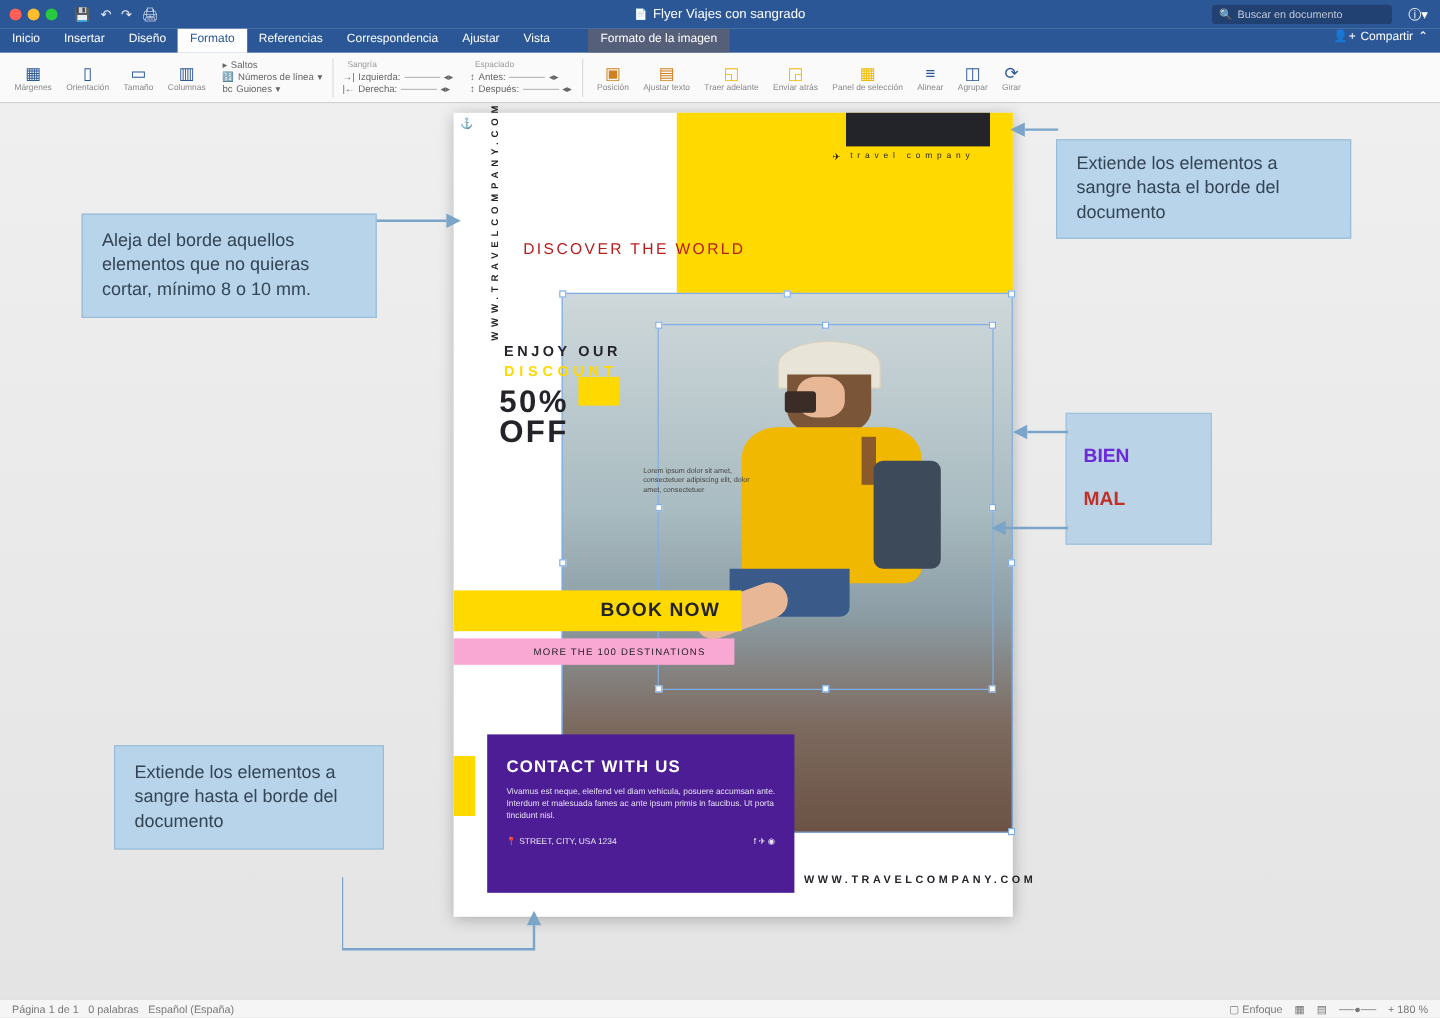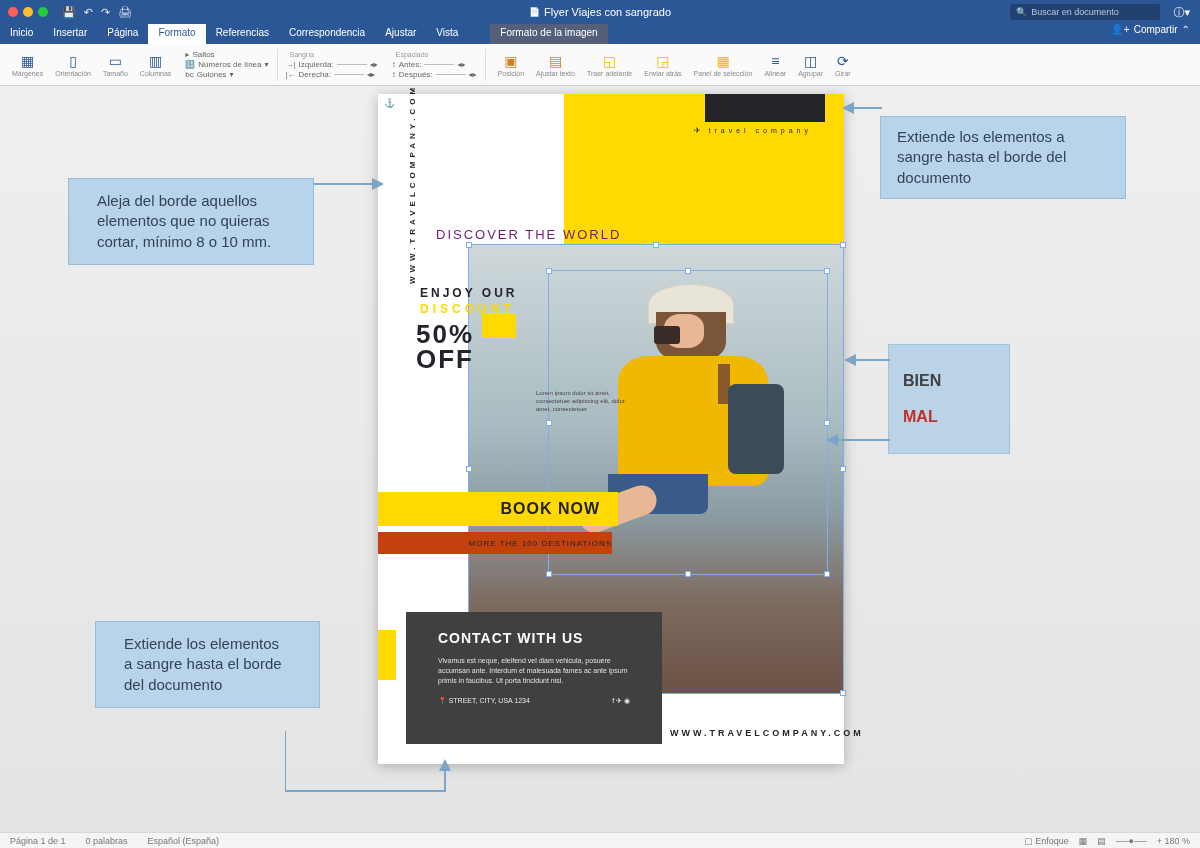--- a/index.html
+++ b/index.html
@@ -39,67 +39,67 @@
 
 .canvas { background: #eaeaea; width: 100%; height: calc(100% - 24px - 20px - 42px - 16px); position: relative; background: linear-gradient(180deg,#efefef,#e4e4e4);}
 .page { position: absolute; left: 378px; top: 8px; width: 466px; height: 670px; background: #fff; box-shadow: 0 2px 12px rgba(0,0,0,.25); }
 
 .yellow-block { position:absolute; left:186px; top:0; width:280px; height:308px; background:#ffd900; }
 .black-strip { position:absolute; right:19px; top:0; width:120px; height:28px; background:#23232a; }
 .tc-label { position:absolute; right:32px; top:32px; font-size:7px; color:#23232a; letter-spacing:4px; display:flex; align-items:center; gap:4px;}
 .tc-label::before { content:"✈"; font-size:8px; }
 .vertical-url { position:absolute; left:30px; top:190px; transform:rotate(-90deg); transform-origin:left top; font-size:8px; letter-spacing:4px; color:#23232a; font-weight:600;}
 .headline { position:absolute; left:54px; top:62px; font-size:52px; font-weight:900; letter-spacing:8px; color:#23232a; font-family: Arial Black, Arial, sans-serif;}
-.subhead { position:absolute; left:58px; top:133px; font-size:13px; letter-spacing:2px; color:#701a75;}
+.subhead { position:absolute; left:58px; top:106px; font-size:13px; letter-spacing:2px; color:#b91c1c;}
 .enjoy { position:absolute; left:42px; top:192px; font-size:12px; font-weight:800; letter-spacing:3px; color:#23232a;}
 .discount { position:absolute; left:42px; top:208px; font-size:12px; font-weight:900; letter-spacing:4px; color:#ffd900;}
 .discount-bg { position:absolute; left:104px; top:220px; width:34px; height:24px; background:#ffd900;}
 .fifty { position:absolute; left:38px; top:228px; font-size:26px; font-weight:900; color:#23232a; line-height:.95; letter-spacing:2px; text-align:left;}
 .lorem { position:absolute; left:158px; top:296px; width:96px; font-size:6px; line-height:1.3; color:#444;}
 .photo { position:absolute; left:90px; top:150px; width:376px; height:450px; background:linear-gradient(180deg,#cfd8db 0%,#a9bcc1 40%,#8b9ca4 60%,#7d6a5f 80%,#6b5244 100%);}
 .person { position:absolute; left:200px; top:190px; width:230px; height:340px; }
 .hat { position:absolute; left:70px; top:0; width:86px; height:40px; background:#e8e4d8; border-radius:50% 50% 0 0; border:1px solid #d8d0c0;}
 .hair { position:absolute; left:78px; top:28px; width:70px; height:50px; background:#7a5538; border-radius:0 0 40% 40%;}
 .face { position:absolute; left:86px; top:30px; width:40px; height:34px; background:#e8b896; border-radius:40%;}
 .camera { position:absolute; left:76px; top:42px; width:26px; height:18px; background:#3a2d28; border-radius:3px;}
 .sweater { position:absolute; left:40px; top:72px; width:150px; height:130px; background:#f0b800; border-radius:20% 20% 10% 10%;}
 .backpack { position:absolute; left:150px; top:100px; width:56px; height:90px; background:#3d4a5a; border-radius:8px;}
 .backpack-strap { position:absolute; left:140px; top:80px; width:12px; height:40px; background:#8a5a2a;}
 .shorts { position:absolute; left:30px; top:190px; width:100px; height:40px; background:#3a5a8a; border-radius:0 0 8px 8px;}
 .leg { position:absolute; left:0px; top:210px; width:80px; height:30px; background:#e8b896; border-radius:20px; transform:rotate(-20deg);}
 
 .booknow-bar { position:absolute; left:0; top:398px; width:240px; height:34px; background:#ffd900; display:flex; align-items:center; justify-content:flex-end; padding-right:18px; font-size:16px; font-weight:800; color:#23232a; letter-spacing:1px;}
-.dest-bar { position:absolute; left:0; top:438px; width:234px; height:22px; background:#c2410c; display:flex; align-items:center; justify-content:flex-end; font-size:8px; color:#23232a; letter-spacing:1px;text-align:center;}
+.dest-bar { position:absolute; left:0; top:438px; width:234px; height:22px; background:#f9a8d4; display:flex; align-items:center; justify-content:flex-end; padding-right:24px; font-size:8px; color:#23232a; letter-spacing:1px;text-align:center;}
 .chip-left { position:absolute; left:0; top:536px; width:18px; height:50px; background:#ffd900; z-index:3;}
 
-.contact-box { position:absolute; left:28px; top:518px; width:256px; height:132px; background:#404040; color:#fff; padding:18px 32px; z-index:2;}
+.contact-box { position:absolute; left:28px; top:518px; width:256px; height:132px; background:#4c1d95; color:#fff; padding:18px 16px; z-index:2;}
 .contact-box h3 { font-size:14px; font-weight:800; letter-spacing:1px; margin-bottom:10px;}
 .contact-box p { font-size:7px; line-height:1.4; opacity:.85; margin-bottom:12px;}
 .contact-foot { display:flex; justify-content:space-between; font-size:7px; opacity:.9;}
 .contact-foot .addr::before { content:"📍 "; }
 
 .bottom-url { position:absolute; left:292px; top:634px; font-size:9px; letter-spacing:3px; color:#23232a; font-weight:600;}
 
 
 .sel-frame { position:absolute; border:1px solid #7faee6; pointer-events:none;}
 .sel-frame .h { position:absolute; width:6px; height:6px; background:#fff; border:1px solid #7faee6;}
 .sel-frame .h.tl{left:-3px;top:-3px}.sel-frame .h.tr{right:-3px;top:-3px}.sel-frame .h.bl{left:-3px;bottom:-3px}.sel-frame .h.br{right:-3px;bottom:-3px}
 .sel-frame .h.tm{left:50%;top:-3px;margin-left:-3px}.sel-frame .h.bm{left:50%;bottom:-3px;margin-left:-3px}
 .sel-frame .h.lm{left:-3px;top:50%;margin-top:-3px}.sel-frame .h.rm{right:-3px;top:50%;margin-top:-3px}
 
 
-.callout { position: absolute; background: #b8d4ea; border: 1px solid #98bcd8; padding: 12px 28px; font-size: 15px; color: #345; font-family: "Segoe UI", sans-serif; line-height:1.35;}
+.callout { position: absolute; background: #b8d4ea; border: 1px solid #98bcd8; padding: 12px 16px; font-size: 15px; color: #345; font-family: "Segoe UI", sans-serif; line-height:1.35;}
 .callout.small-pad { padding:10px 16px;}
 .arrow-svg { position:absolute; pointer-events:none;}
 .lbl-badge { position:absolute; background:#bad3e6; border:1px solid #9ec3dc; width:122px; height:110px; display:flex; flex-direction:column; justify-content:space-around; padding:18px 14px;}
-.bien { color:#404040; font-weight:600; font-size:16px;}
+.bien { color:#6d28d9; font-weight:600; font-size:16px;}
 .mal  { color:#c03028; font-weight:600; font-size:16px;}
 
 
-.statusbar { position: absolute; bottom: 0; left: 0; right: 0; height: 16px; background: #f5f5f5; border-top: 1px solid #d8d8d8; font-size: 9px; color: #777; display: flex; align-items: center; padding: 0 10px; gap: 20px;}
+.statusbar { position: absolute; bottom: 0; left: 0; right: 0; height: 16px; background: #f5f5f5; border-top: 1px solid #d8d8d8; font-size: 9px; color: #777; display: flex; align-items: center; padding: 0 10px; gap: 8px;}
 .statusbar .right { margin-left: auto; display:flex; gap:10px; align-items:flex-start;}
 
 .gap-spacer { width:6px; }
 </style>
 </head>
 <body>
 
 <div class="titlebar">
   <div class="traffic">
     <div class="dot red"></div>
@@ -116,21 +116,21 @@
   <div class="search">
     <span>🔍</span>
     <span>Buscar en documento</span>
   </div>
   <div class="help-ic">ⓘ▾</div>
 </div>
 
 <div class="ribbon-tabs">
   <div class="tab">Inicio</div>
   <div class="tab">Insertar</div>
-  <div class="tab">Página</div>
+  <div class="tab">Diseño</div>
   <div class="tab active">Formato</div>
   <div class="tab">Referencias</div>
   <div class="tab">Correspondencia</div>
   <div class="tab">Ajustar</div>
   <div class="tab">Vista</div>
   <div class="tab context" style="background:#555f7a">Formato de la imagen</div>
   <div class="share">
       <span>👤+</span>
       <span>Compartir</span>
       <span>⌃</span>

